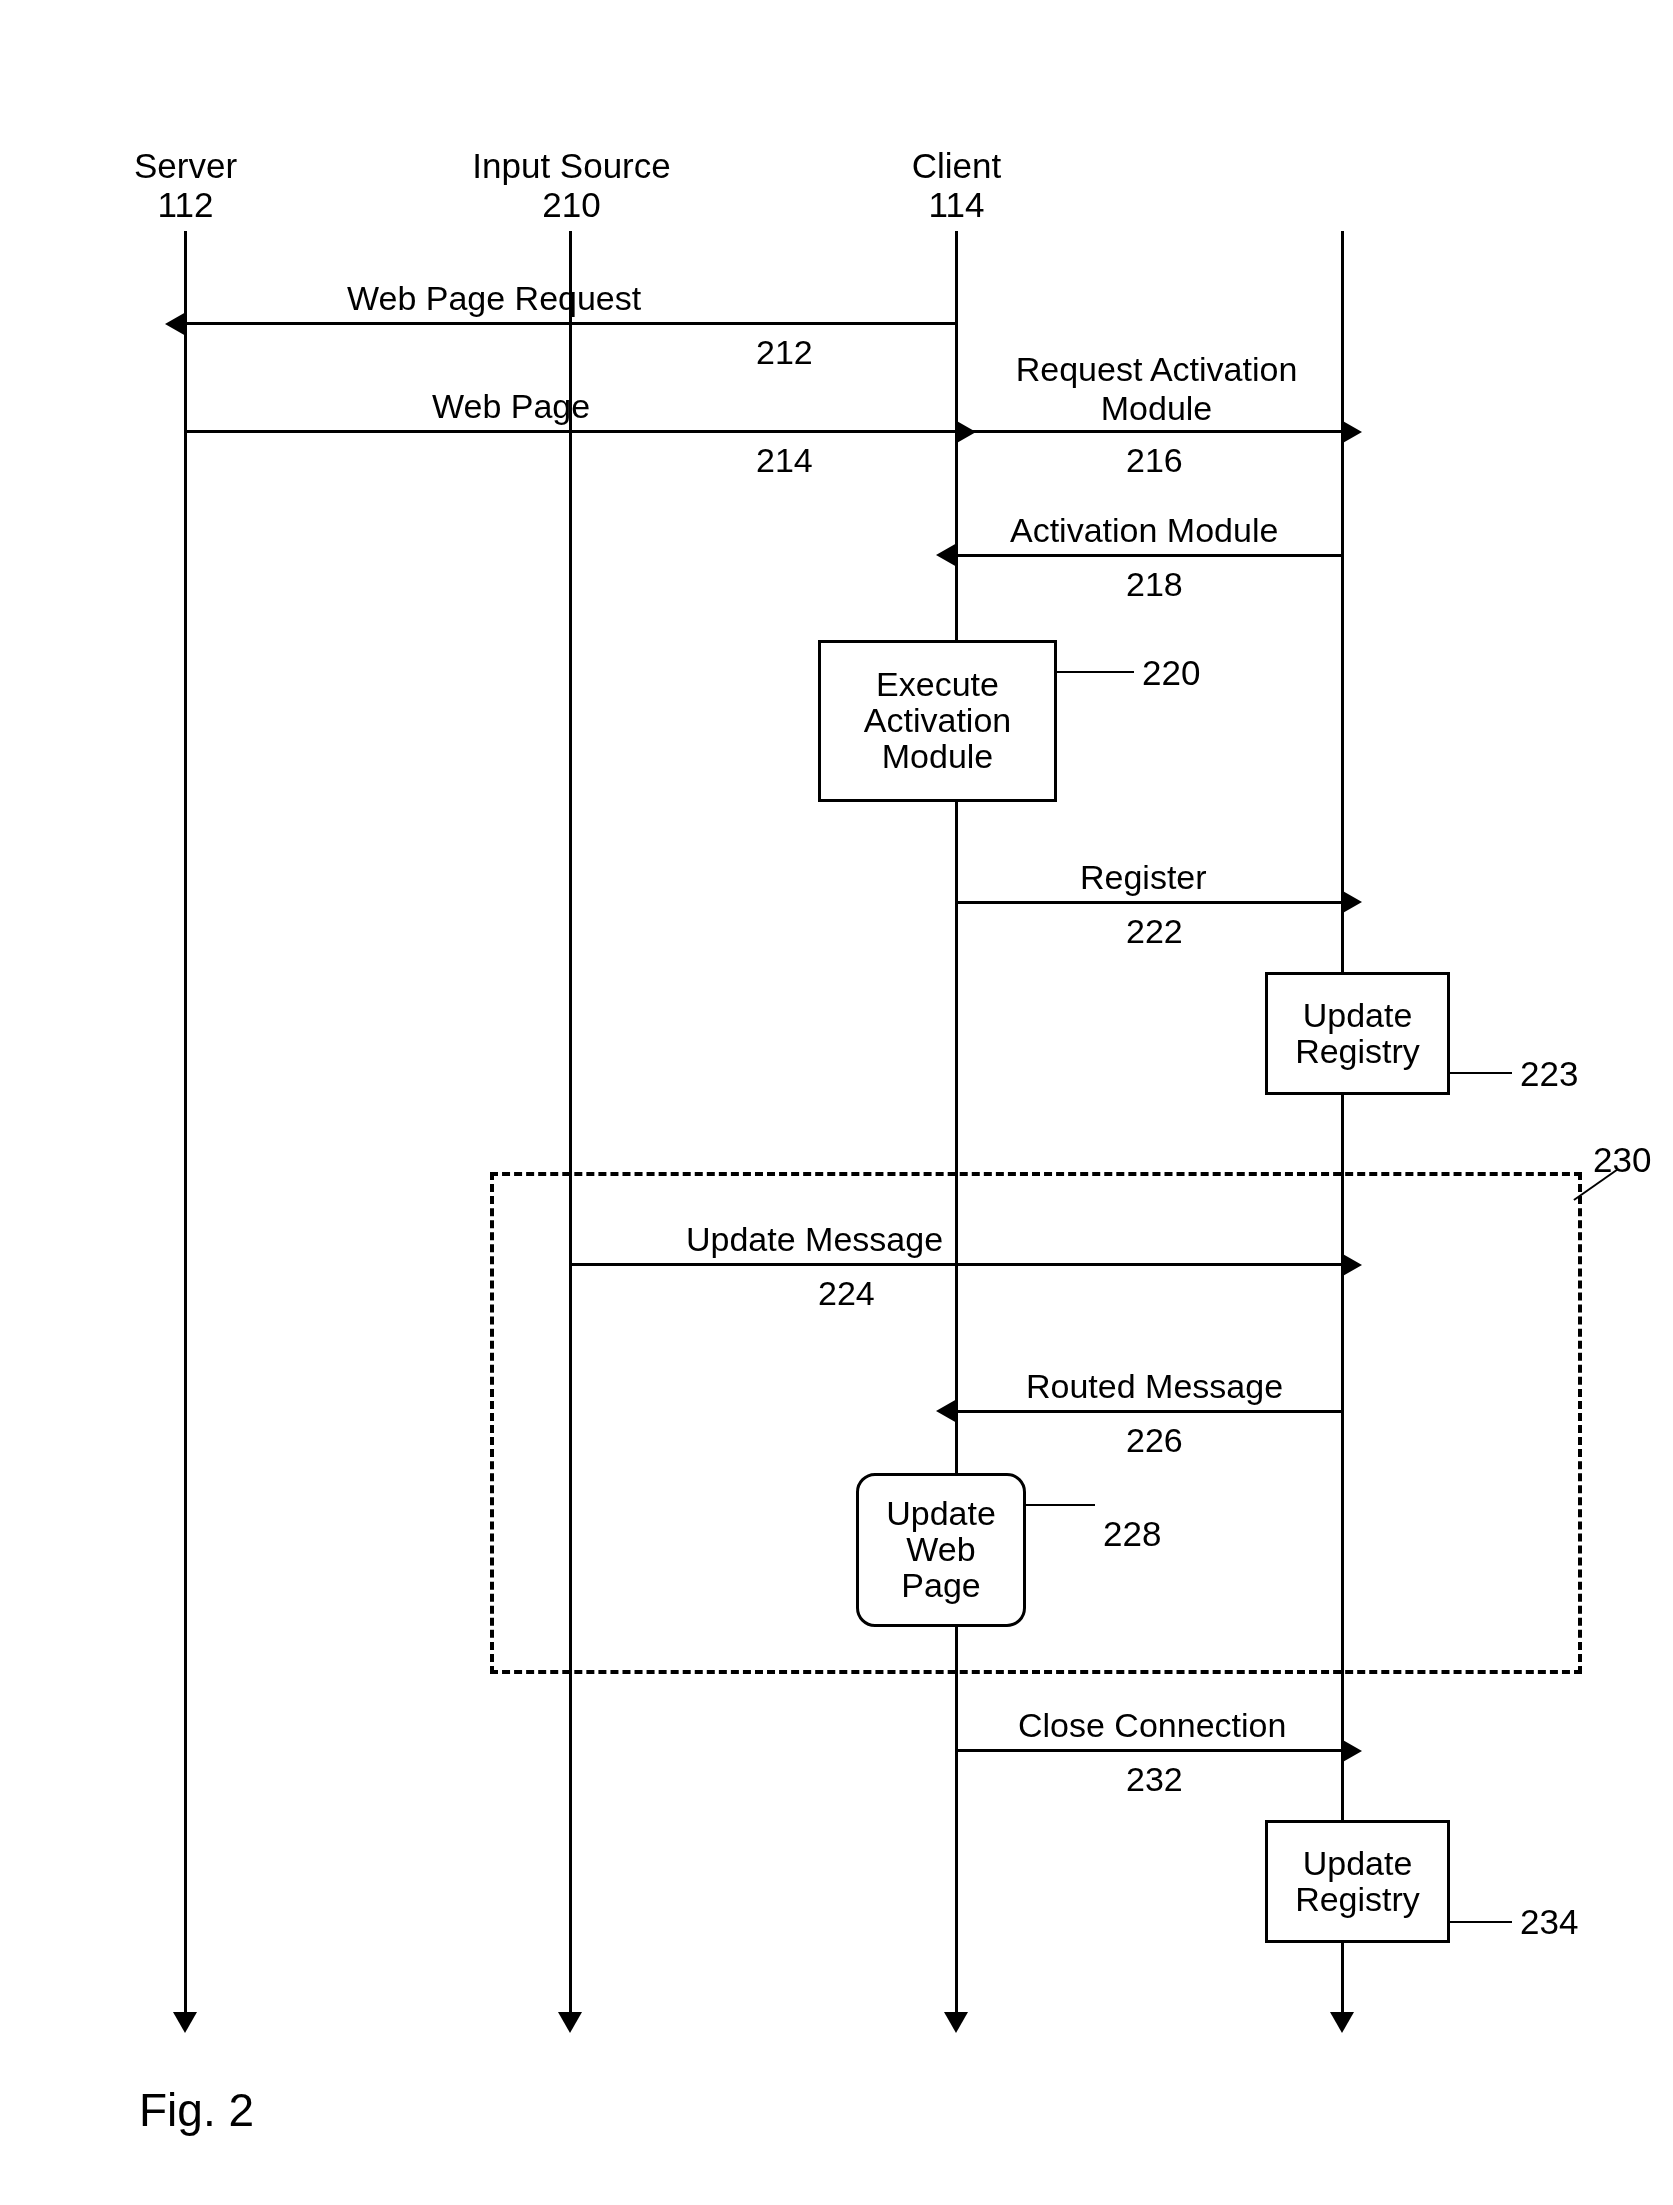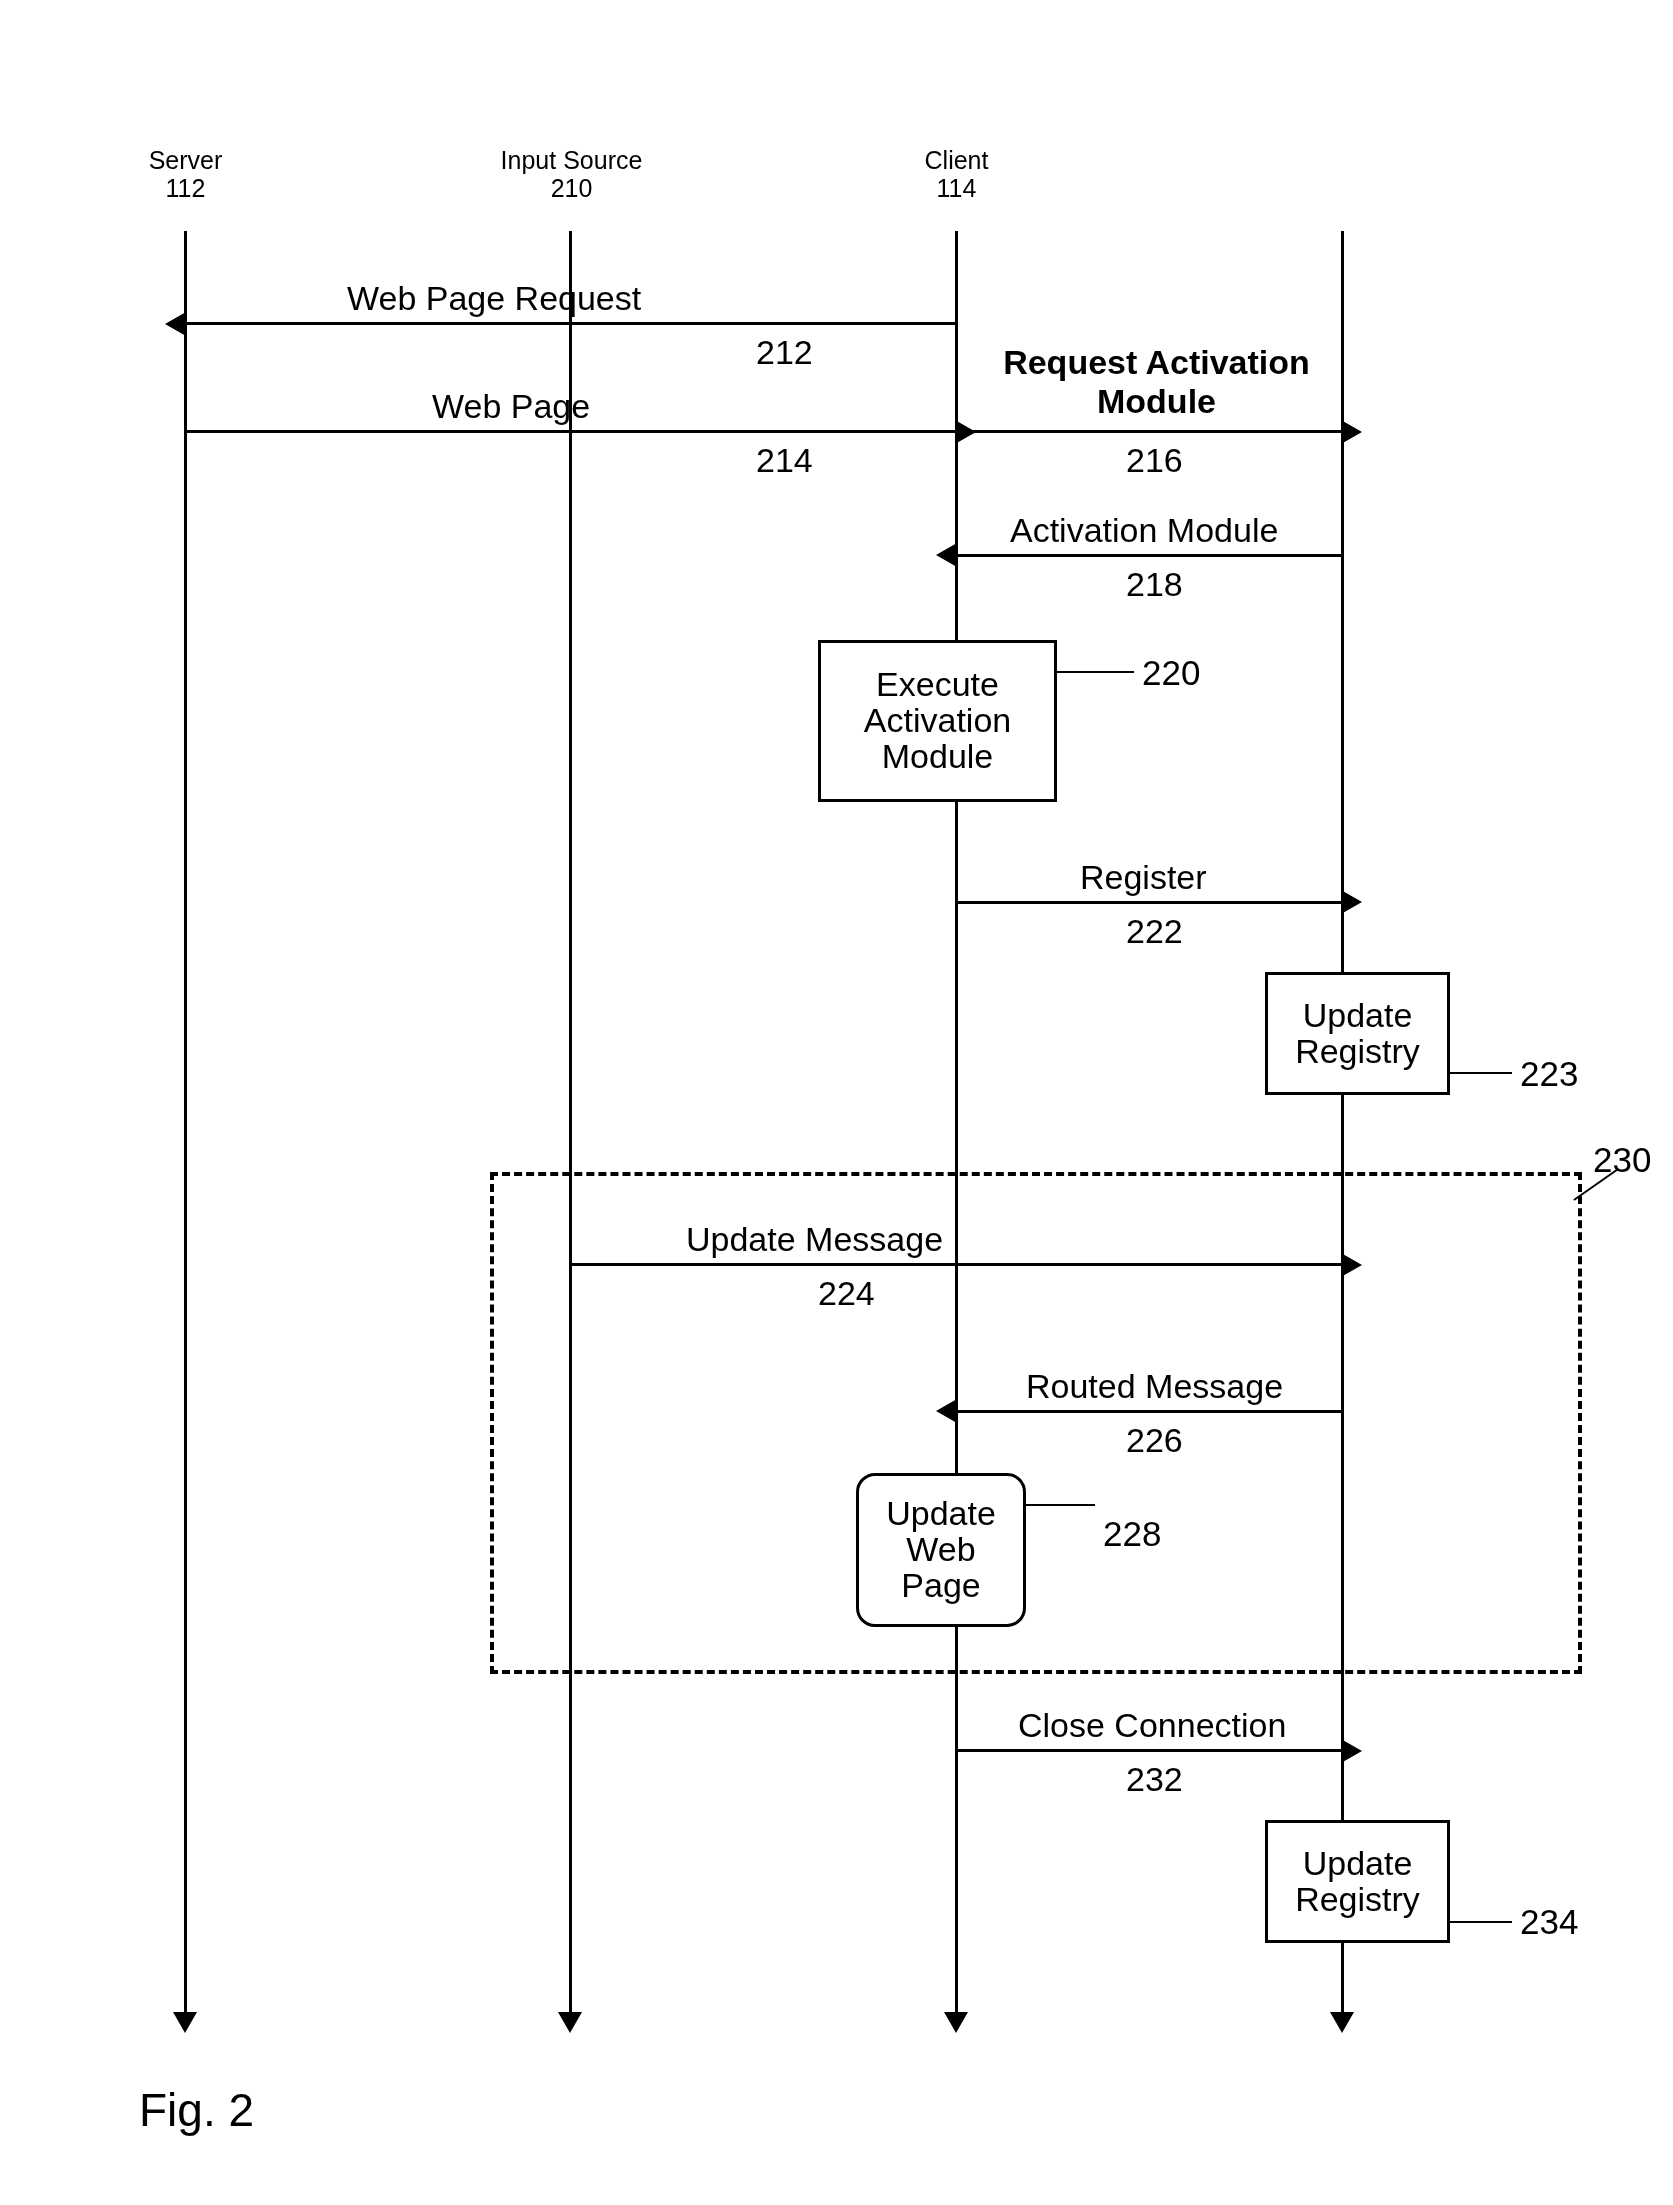--- a/index.html
+++ b/index.html
@@ -16,21 +16,21 @@
   }
   .lifeline {
     position: absolute;
     width: 3.1px;
     background: #000;
   }
   .lifeline-label {
     position: absolute;
     width: 309px;
     text-align: center;
-    font-size: 25px;
+    font-size: 35px;
     line-height: 1.1;
   }
   .msg {
     position: absolute;
     height: 3.1px;
     background: #000;
   }
   .msg-label {
     position: absolute;
     font-size: 34px;
@@ -114,21 +114,21 @@
   <div class="msg-label" style="left:347px; top:279px;">Web Page Request</div>
   <div class="msg-label" style="left:756px; top:333px;">212</div>
 
   <div class="msg" style="left:185px; top:430px; width:771px;"></div>
   <div class="ah-right" style="left:955px; top:420px;"></div>
   <div class="msg-label" style="left:432px; top:387px;">Web Page</div>
   <div class="msg-label" style="left:756px; top:441px;">214</div>
 
   <div class="msg" style="left:956px; top:430px; width:386px;"></div>
   <div class="ah-right" style="left:1341px; top:420px;"></div>
-  <div class="msg-label" style="left:987px; top:343px; white-space:normal; width:339px; text-align:center;font-weight:bold;"><span>Request Activation Module</span></div>
+  <div class="msg-label" style="left:987px; top:350px; white-space:normal; width:339px; text-align:center;"><span>Request Activation Module</span></div>
   <div class="msg-label" style="left:1126px; top:441px;">216</div>
 
   <div class="msg" style="left:956px; top:554px; width:386px;"></div>
   <div class="ah-left" style="left:936px; top:543px;"></div>
   <div class="msg-label" style="left:1010px; top:511px;">Activation Module</div>
   <div class="msg-label" style="left:1126px; top:565px;">218</div>
 
   <div class="box" style="left:818px; top:640px; width:239px; height:162px;">
       <span>Execute Activation Module</span>
     </div>

